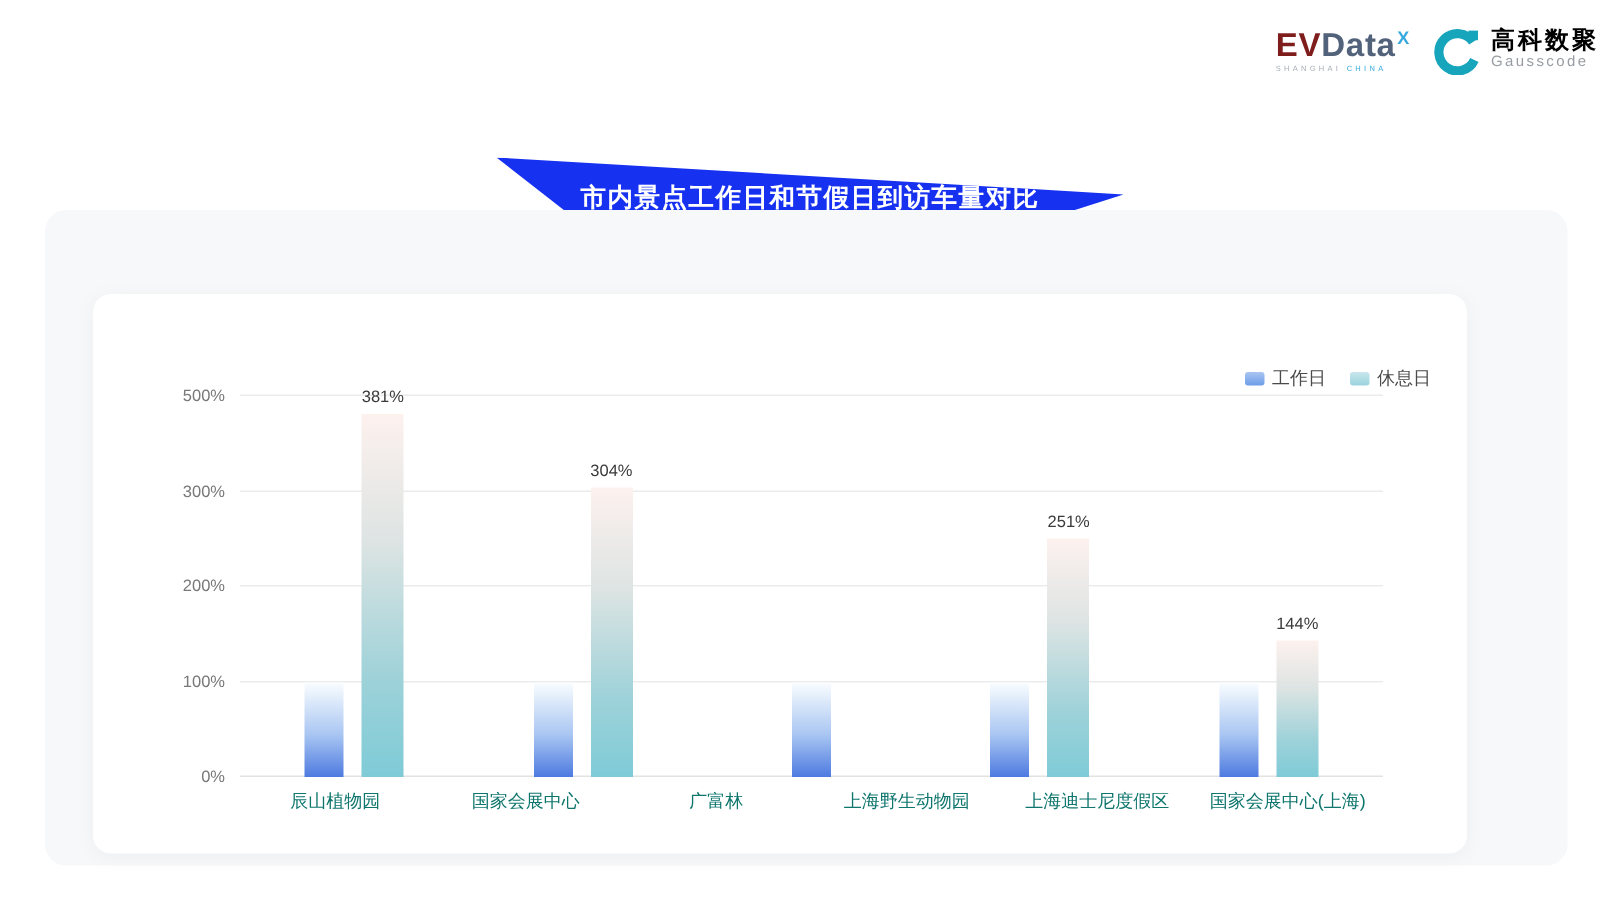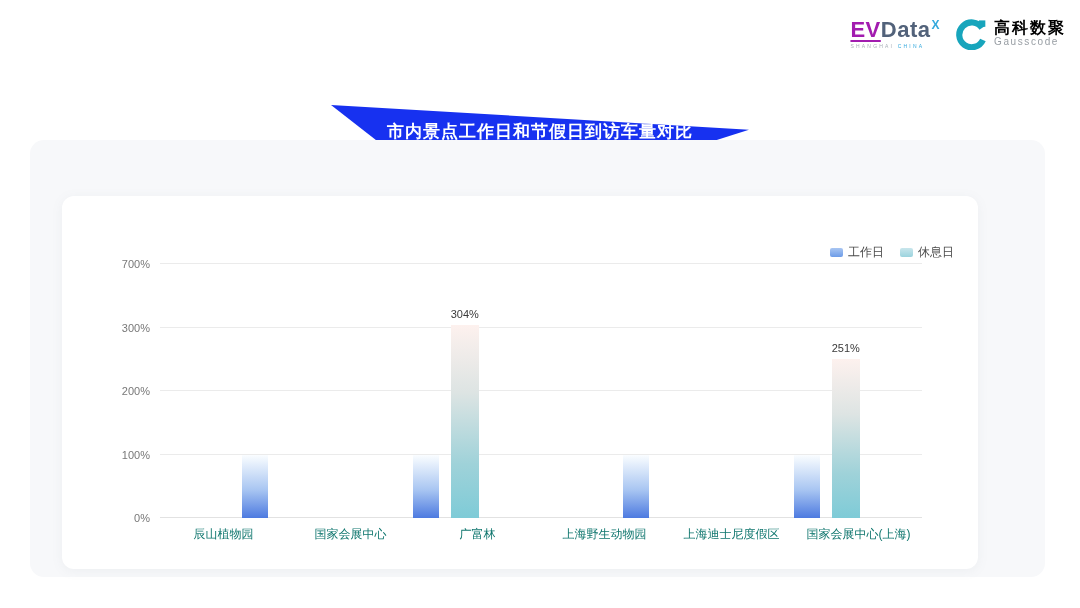--- a/index.html
+++ b/index.html
@@ -11,21 +11,21 @@
     overflow: hidden;
   }
 
   
   .header-logos {
     position: absolute; top: 18px; right: 14px;
     display: flex; align-items: center; gap: 16px;
   }
   .evdata-logo { text-align: left; line-height: 1; }
   .evdata-word { font-size: 22px; font-weight: 700; color: #52627a; letter-spacing: 0.5px; }
-  .evdata-word .ev { color: #a21caf; text-decoration: underline; }
+  .evdata-word .ev { color: #7f1d1d; }
   .evdata-sup { font-size: 12px; font-weight: 700; color: #35a9dd; vertical-align: super; margin-left: 1px; }
   .evdata-sub { font-size: 5px; letter-spacing: 2.2px; margin-top: 2px; color: #a7aeb6; }
   .evdata-sub .cn { color: #35a9dd; }
   .gausscode-logo { display: flex; align-items: center; gap: 6px; }
   .gc-mark { width: 32px; height: 32px; }
   .gc-text { line-height: 1.05; }
   .gc-cn { font-size: 16px; font-weight: 700; color: #000000; letter-spacing: 2px; }
   .gc-en { font-size: 10px; color: #979da3; letter-spacing: 1.6px; }
 
   
@@ -145,41 +145,50 @@
       <div id="grid-container">
           <div class="gridline base" style="bottom: 0%;"></div>
           <span class="y-tick" style="bottom: 0%;">0%</span>
           <div class="gridline" style="bottom: 25%;"></div>
           <span class="y-tick" style="bottom: 25%;">100%</span>
           <div class="gridline" style="bottom: 50%;"></div>
           <span class="y-tick" style="bottom: 50%;">200%</span>
           <div class="gridline" style="bottom: 75%;"></div>
           <span class="y-tick" style="bottom: 75%;">300%</span>
           <div class="gridline" style="bottom: 100%;"></div>
-          <span class="y-tick" style="bottom: 100%;">700%</span>
+          <span class="y-tick" style="bottom: 100%;">500%</span>
         </div>
       <div class="columns" id="columns-container">
           <div class="bar-column">
             <div class="bar workday" style="height: 25%;"></div>
+            <div class="bar restday" style="height: 95.25%;">
+              <span class="bar-value">381%</span>
+            </div>
           </div>
           <div class="bar-column">
             <div class="bar workday" style="height: 25%;"></div>
             <div class="bar restday" style="height: 76%;">
               <span class="bar-value">304%</span>
             </div>
           </div>
           <div class="bar-column">
             <div class="bar workday" style="height: 25%;"></div>
           </div>
           <div class="bar-column">
             <div class="bar workday" style="height: 25%;"></div>
             <div class="bar restday" style="height: 62.75%;">
               <span class="bar-value">251%</span>
             </div>
           </div>
+          <div class="bar-column">
+            <div class="bar workday" style="height: 25%;"></div>
+            <div class="bar restday" style="height: 36%;">
+              <span class="bar-value">144%</span>
+            </div>
+          </div>
         </div>
     </div>
     <div class="x-labels" id="xlabels-container">
         <div class="x-label">辰山植物园</div>
         <div class="x-label">国家会展中心</div>
         <div class="x-label">广富林</div>
         <div class="x-label">上海野生动物园</div>
         <div class="x-label">上海迪士尼度假区</div>
         <div class="x-label">国家会展中心(上海)</div>
       </div>

